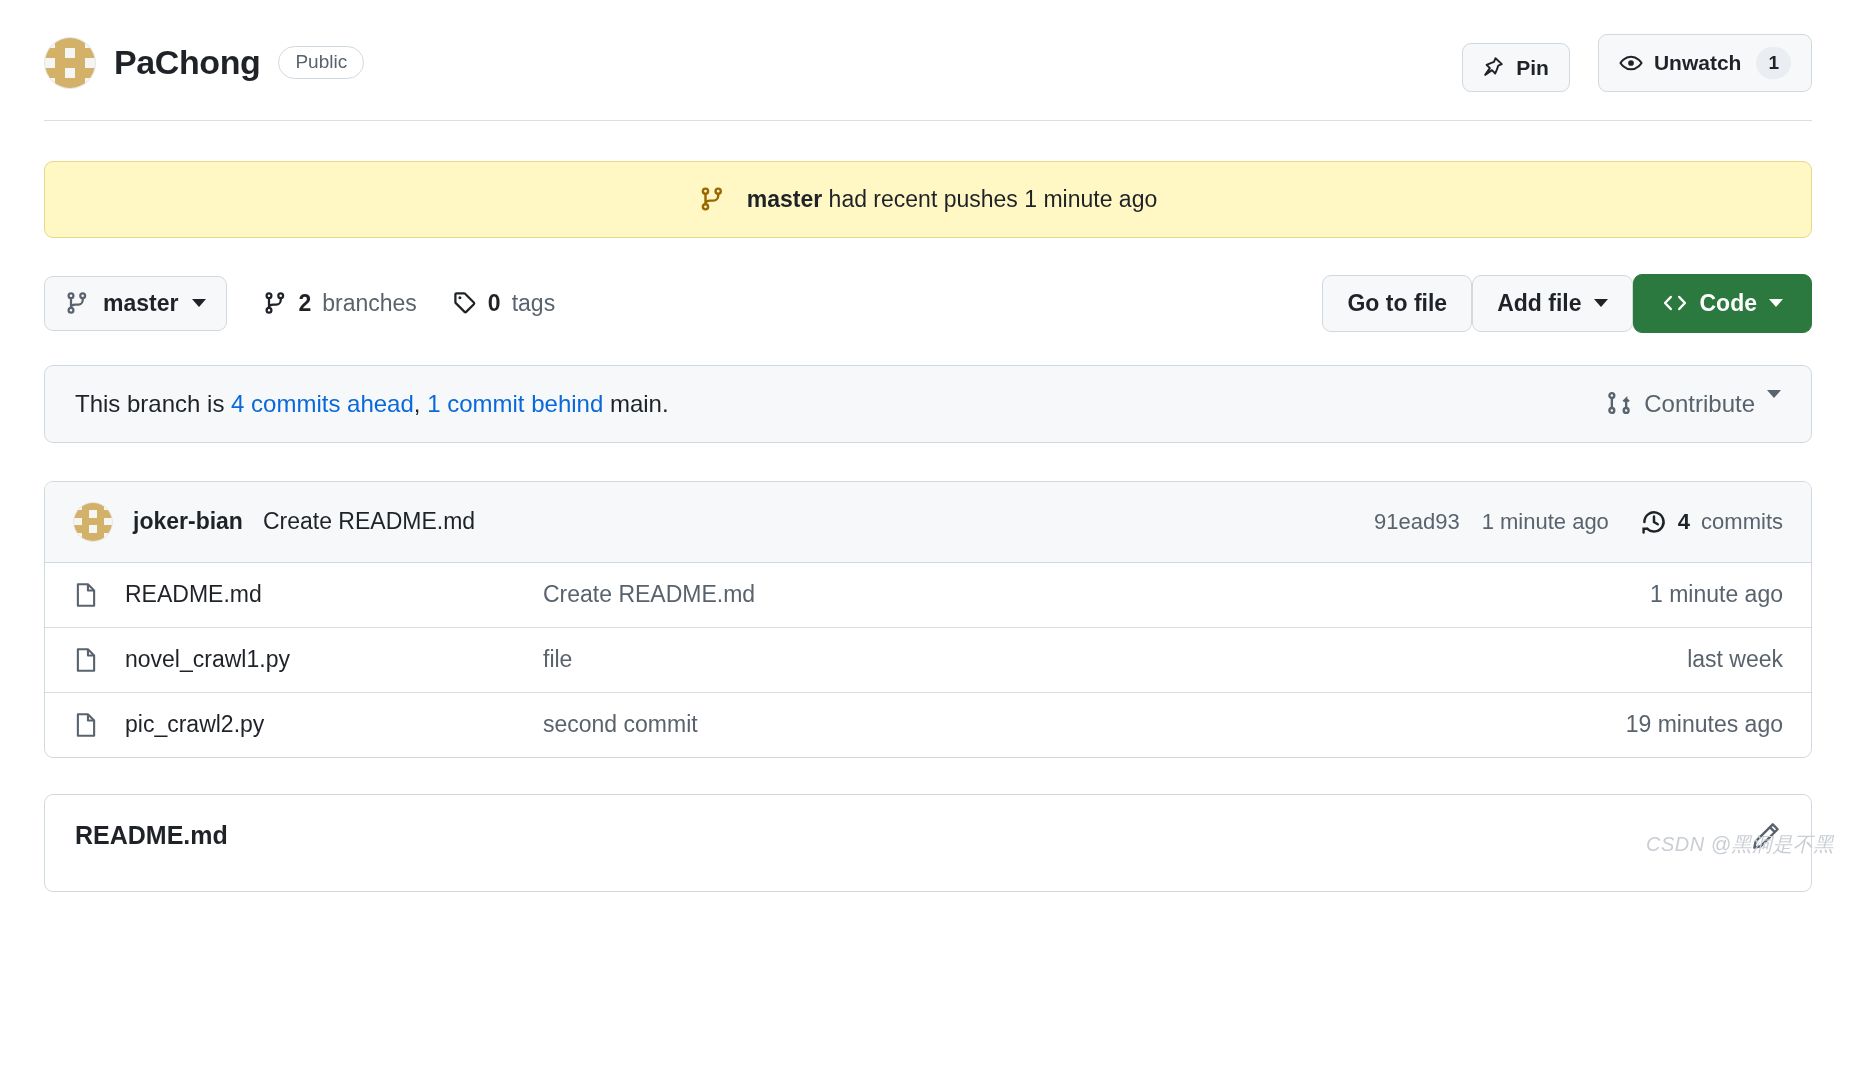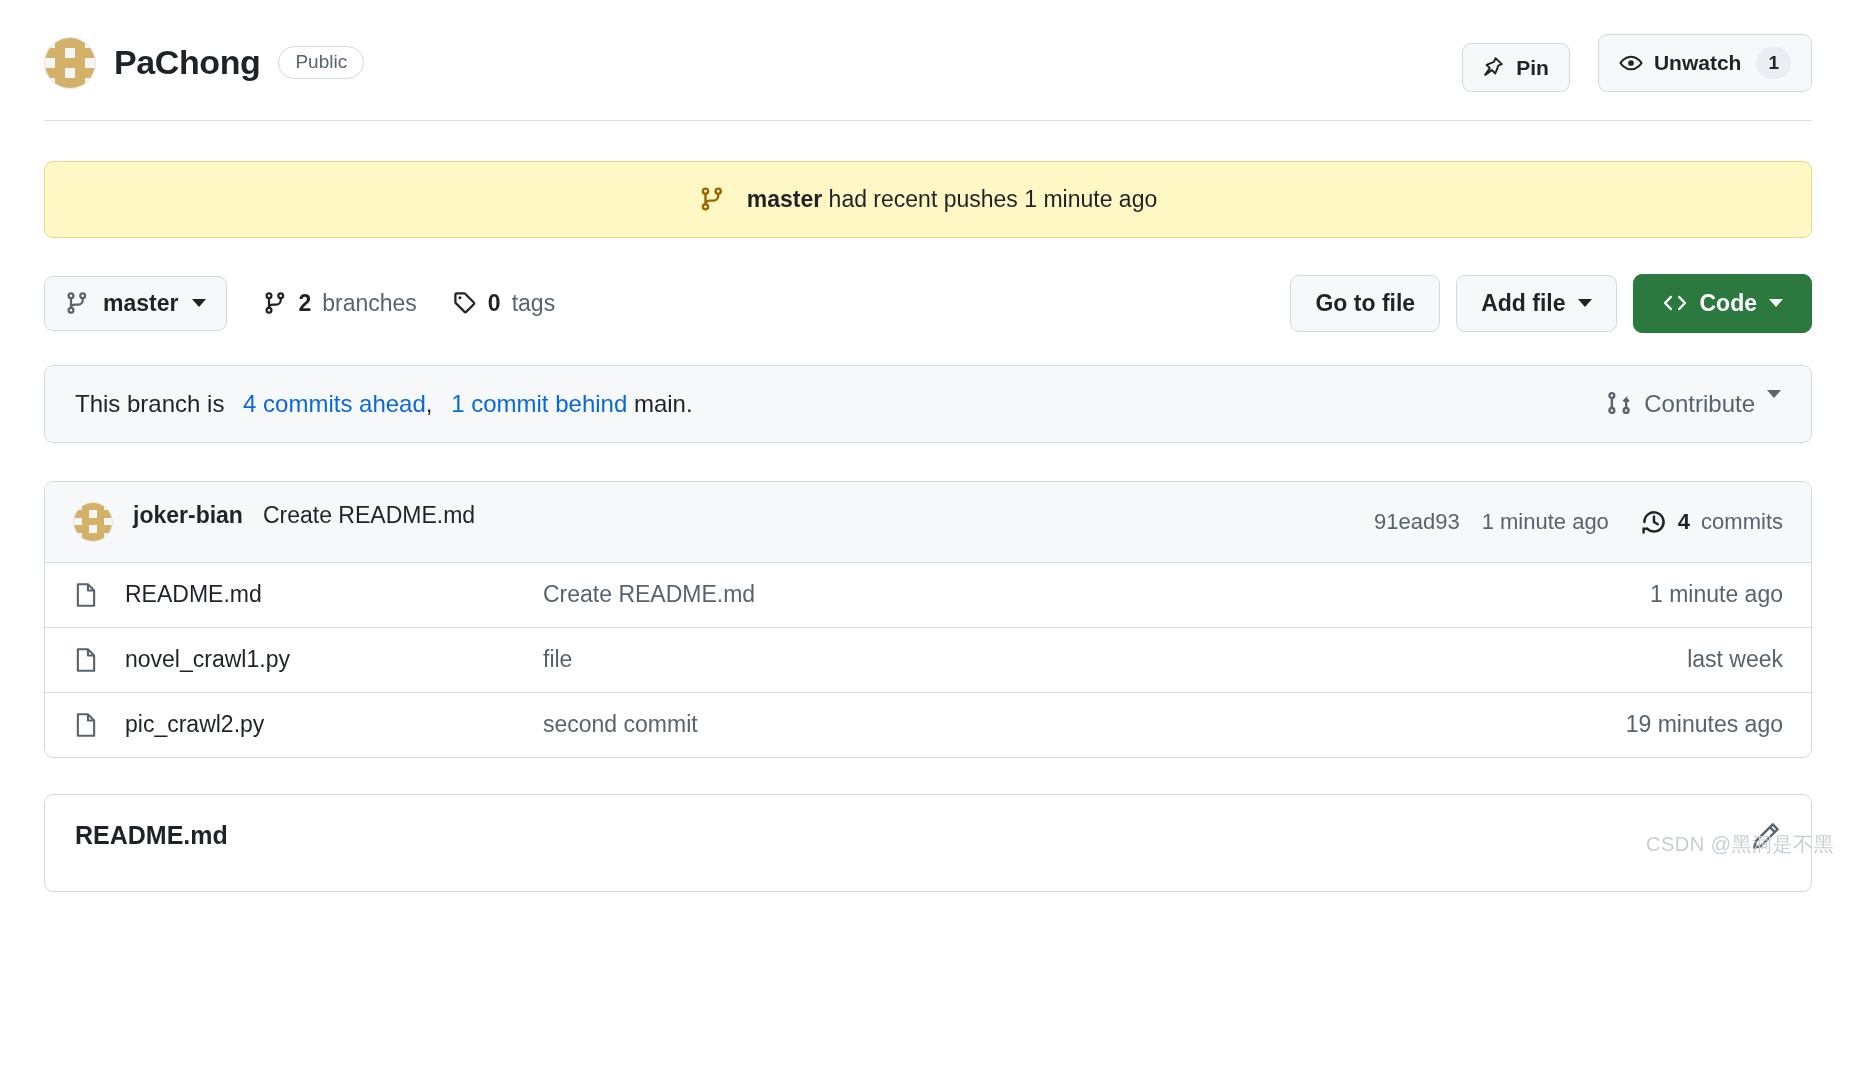--- a/index.html
+++ b/index.html
@@ -89,21 +89,21 @@
     display: inline-flex; align-items: center; gap: 14px;
     background: #f6f8fa; border: 1px solid #d1d9e0; border-radius: 9px;
     padding: 13px 20px; font-size: 23px; font-weight: 700; color: #1f2328;
     cursor: pointer;
   }
   .meta-stat {
     display: inline-flex; align-items: center; gap: 11px;
     font-size: 23px; color: #59636e; cursor: pointer;
   }
   .meta-stat b { color: #1f2328; font-weight: 700; }
-  .branch-right { display: flex; align-items: center; gap: 16px; }
+  .branch-right { display: flex; align-items: center; gap: 0; }
   .btn-lg {
     font-size: 23px; font-weight: 600; padding: 14px 24px;
     background: #f6f8fa; border: 1px solid #d1d9e0; border-radius: 9px;
     color: #1f2328; cursor: pointer;
     display: inline-flex; align-items: center; gap: 12px;
   }
   .caret {
     width: 0; height: 0; border-left: 7px solid transparent;
     border-right: 7px solid transparent; border-top: 8px solid currentColor;
     display: inline-block;
@@ -111,38 +111,38 @@
 
   
   .compare-box {
     margin: 32px 44px 0 44px;
     border: 1px solid #d1d9e0; border-radius: 9px;
     background: #f6f8fa;
     display: flex; align-items: center; justify-content: space-between;
     padding: 24px 30px;
   }
   .compare-text { font-size: 24px; color: #1f2328; }
-  .compare-text a { color: #0969da; text-decoration: none; cursor: pointer; margin-left: 12px; }
+  .compare-text a { color: #0969da; text-decoration: none; cursor: pointer; }
   .contribute {
     display: inline-flex; align-items: flex-start; gap: 12px;
     font-size: 24px; color: #59636e; cursor: pointer;
   }
 
   
   .file-table {
     margin: 38px 44px 0 44px;
     border: 1px solid #d1d9e0; border-radius: 9px;
     overflow: hidden; background: #fff;
   }
   .commit-head {
     background: #f6f8fa; border-bottom: 1px solid #d1d9e0;
     display: flex; align-items: center; justify-content: space-between;
     padding: 20px 28px;
   }
-  .commit-head-left { display: flex; align-items: flex-start; gap: 20px; }
+  .commit-head-left { display: flex; align-items: center; gap: 20px; }
   .commit-author { font-size: 23px; font-weight: 700; color: #1f2328; cursor: pointer; }
   .commit-msg { font-size: 23px; color: #1f2328; cursor: pointer; }
   .commit-head-right { display: flex; align-items: center; gap: 22px; }
   .commit-sha { font-size: 22px; color: #59636e; cursor: pointer; }
   .commit-date { font-size: 22px; color: #59636e; }
   .commit-count {
     display: inline-flex; align-items: center; gap: 11px;
     font-size: 22px; color: #59636e; cursor: pointer; margin-left: 10px;
   }
   .commit-count b { color: #1f2328; font-weight: 700; }
@@ -164,21 +164,21 @@
     background: #fff; padding: 26px 30px 40px 30px;
     display: flex; align-items: flex-start; justify-content: space-between;
   }
   .readme-title { font-size: 25px; font-weight: 700; color: #1f2328; }
 
   .icon { display: inline-flex; align-items: center; justify-content: center; flex: none; }
 
   .watermark {
     position: absolute; right: 22px; bottom: 16px;
     font-size: 20px; color: #c9ced4; letter-spacing: .5px;
-    white-space: nowrap; user-select: none;
+    white-space: nowrap; user-select: none; font-style: italic;
   }
 </style>
 </head>
 <body>
 
 <div class="page">
 
   <div class="repo-header">
     <div class="repo-title-wrap">
       <div class="avatar" id="avatar-main">

